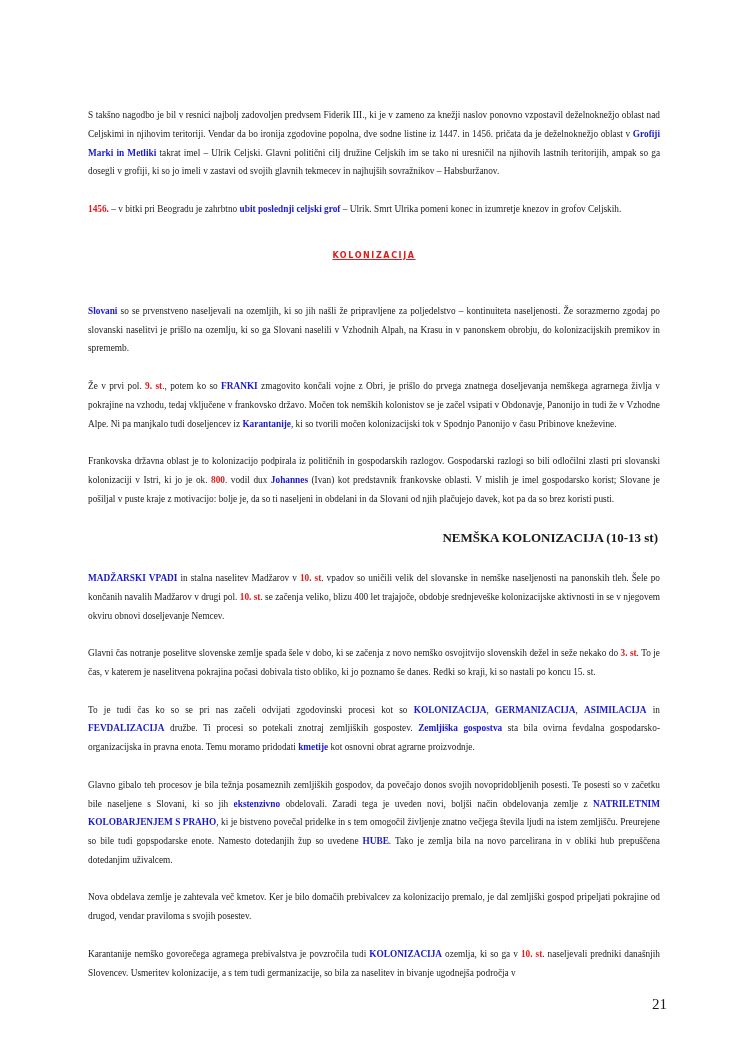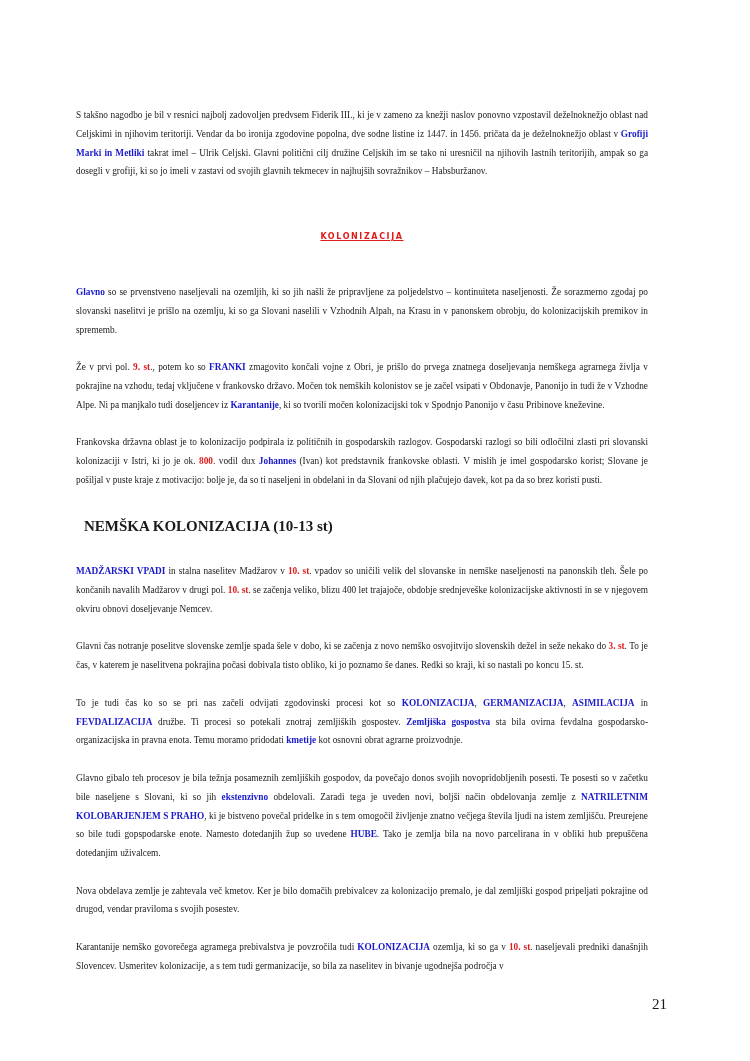--- a/index.html
+++ b/index.html
@@ -1,43 +1,44 @@
 <!DOCTYPE html>
 <html><head>
 <meta charset="utf-8">
 <style>
   html, body { margin: 0; padding: 0; background: #ffffff; }
   body { width: 750px; height: 1061px; position: relative; overflow: hidden;
          font-family: "Liberation Serif", serif; color: #1a1a1a; }
-  .page { position: absolute; left: 76px; top: 106px; width: 572px; }
+  .page { position: absolute; left: 88px; top: 106px; width: 572px; }
   p { margin: 0; font-size: 9.3px; line-height: 18.8px; text-align: justify; }
   .gap1 { height: 18.8px; }
   .b { color: #1a1acc; font-weight: bold; }
   .r { color: #e01b1b; font-weight: bold; }
   .h-red { text-align: center; font-family: "DejaVu Sans", sans-serif; font-weight: bold;
            color: #e01b1b; font-size: 8px; letter-spacing: 1.6px; text-decoration: underline;
            margin: 0; line-height: 18px; }
-  .h-black { text-align: left; font-weight: bold; font-size: 15px; margin: 8px; line-height: 18.8px; }
+  .h-black { text-align: right; font-weight: bold; font-size: 13px; margin: 2px; line-height: 18.8px; }
   .pagenum { position: absolute; left: 643px; top: 996px; font-size: 15px; margin-left: 9px; }
 </style>
 </head>
 <body>
 
 <div class="page">
 
   <p><span>S takšno nagodbo je bil v resnici najbolj zadovoljen predvsem Fiderik III., ki je v zameno za knežji naslov ponovno vzpostavil deželnoknežjo oblast nad Celjskimi in njihovim teritoriji. Vendar da bo ironija zgodovine popolna, dve sodne listine iz 1447. in 1456. pričata da je deželnoknežjo oblast v </span><span class="b">Grofiji Marki in Metliki</span><span> takrat imel – Ulrik Celjski. Glavni politični cilj družine Celjskih im se tako ni uresničil na njihovih lastnih teritorijih, ampak so ga dosegli v grofiji, ki so jo imeli v zastavi od svojih glavnih tekmecev in najhujših sovražnikov – Habsburžanov.</span></p>
 
   <div class="gap1"></div>
 
+  <p><span class="r">1456.</span><span> – v bitki pri Beogradu je zahrbtno </span><span class="b">ubit poslednji celjski grof</span><span> – Ulrik. Smrt Ulrika pomeni konec in izumretje knezov in grofov Celjskih.</span></p>
 
   <div style="height:28px"></div>
   <div class="h-red">KOLONIZACIJA</div>
   <div style="height:37px"></div>
 
-  <p><span class="b">Glavno</span><span> so se prvenstveno naseljevali na ozemljih, ki so jih našli že pripravljene za poljedelstvo – kontinuiteta naseljenosti. Že sorazmerno zgodaj po slovanski naselitvi je prišlo na ozemlju, ki so ga Slovani naselili v Vzhodnih Alpah, na Krasu in v panonskem obrobju, do kolonizacijskih premikov in sprememb.</span></p>
+  <p><span class="b">Slovani</span><span> so se prvenstveno naseljevali na ozemljih, ki so jih našli že pripravljene za poljedelstvo – kontinuiteta naseljenosti. Že sorazmerno zgodaj po slovanski naselitvi je prišlo na ozemlju, ki so ga Slovani naselili v Vzhodnih Alpah, na Krasu in v panonskem obrobju, do kolonizacijskih premikov in sprememb.</span></p>
 
   <div class="gap1"></div>
 
   <p><span>Že v prvi pol. </span><span class="r">9. st</span><span>., potem ko so </span><span class="b">FRANKI</span><span> zmagovito končali vojne z Obri, je prišlo do prvega znatnega doseljevanja nemškega agrarnega življa v pokrajine na vzhodu, tedaj vključene v frankovsko državo. Močen tok nemških kolonistov se je začel vsipati v Obdonavje, Panonijo in tudi že v Vzhodne Alpe. Ni pa manjkalo tudi doseljencev iz </span><span class="b">Karantanije</span><span>, ki so tvorili močen kolonizacijski tok v Spodnjo Panonijo v času Pribinove kneževine.</span></p>
 
   <div class="gap1"></div>
 
   <p><span>Frankovska državna oblast je to kolonizacijo podpirala iz političnih in gospodarskih razlogov. Gospodarski razlogi so bili odločilni zlasti pri slovanski kolonizaciji v Istri, ki jo je ok. </span><span class="r">800</span><span>. vodil dux </span><span class="b">Johannes</span><span> (Ivan) kot predstavnik frankovske oblasti. V mislih je imel gospodarsko korist; Slovane je pošiljal v puste kraje z motivacijo: bolje je, da so ti naseljeni in obdelani in da Slovani od njih plačujejo davek, kot pa da so brez koristi pusti.</span></p>
 
   <div class="gap1"></div>

